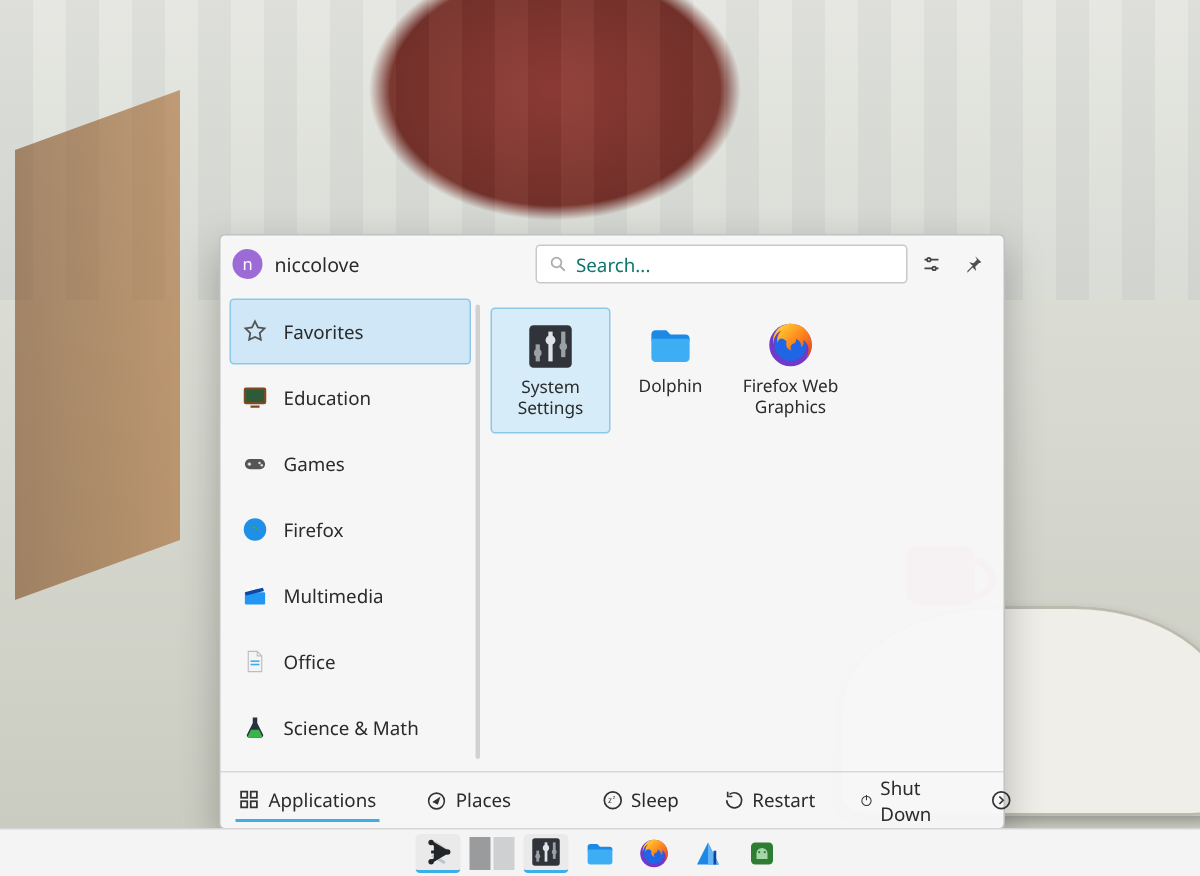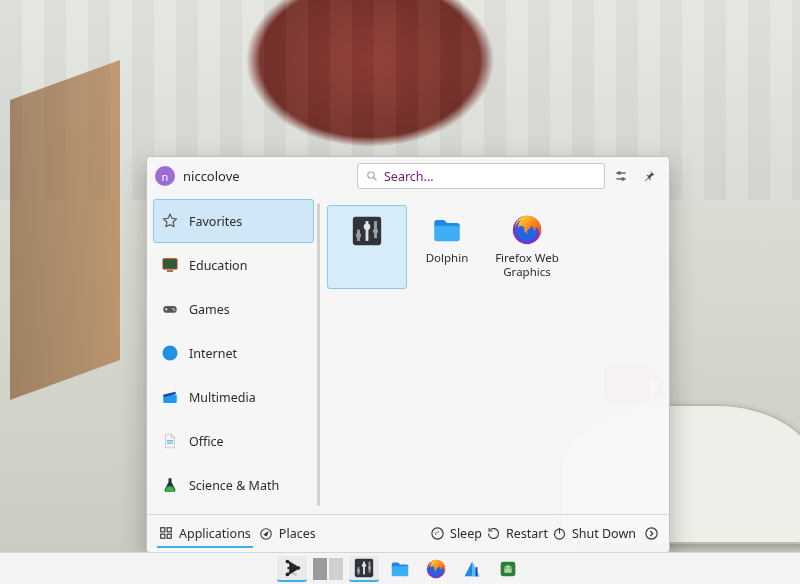--- a/index.html
+++ b/index.html
@@ -37,39 +37,39 @@
     background: rgba(247,247,248,.97); border: 1px solid rgba(0,0,0,.22);
     border-radius: 4px; box-shadow: 0 10px 26px rgba(0,0,0,.25);
     display: flex; flex-direction: column; font-size: 12.5px; color:#2b2b2b;
   }
   .launcher .top { display:flex; align-items:center; padding:6px 8px; gap:8px; }
   .avatar { width:20px; height:20px; border-radius:50%; background:#9d6bd6; color:#fff; font-size:11px; display:flex; align-items:center; justify-content:center; }
   .user-label { font-size:13px; }
   .search-wrap { margin-left:auto; display:flex; align-items:center; gap:4px; }
   .search {
     display:flex; align-items:center; width:248px; height:26px; padding:0 8px;
-    background:#fff; border:1px solid #c8c8c8; border-radius:3px; color:#701a75;
+    background:#fff; border:1px solid #c8c8c8; border-radius:3px; color:#0f766e;
   }
   .search svg { margin-right:6px; opacity:.6 }
   .top-btn { width:24px; height:24px; border-radius:3px; display:flex; align-items:center; justify-content:center; }
 
   .body { flex:1; display:flex; overflow:hidden; }
   .sidebar { width:174px; padding:4px 6px 0 6px; border-right:1px solid rgba(0,0,0,0); position:relative; }
   .sidebar::after{ content:""; position:absolute; top:8px; bottom:8px; right:0; width:3px; border-radius:3px; background:rgba(0,0,0,.15);}
   .cat-item { display:flex; align-items:center; gap:10px; height:44px; padding:0 8px; border-radius:3px; cursor:default; }
   .cat-item.selected { background:#cfe7f6; border:1px solid #8ec8e9; padding:0 7px; }
   .cat-item .cic { width:18px; height:18px; display:flex; align-items:center; justify-content:center; }
 
   .grid { flex:1; padding:10px 6px; display:grid; grid-template-columns: repeat(4, 80px); grid-auto-rows: 84px; gap:0 0; justify-content:start; align-content:start; }
   .app { width:80px; height:84px; border-radius:3px; display:flex; flex-direction:column; align-items:center; padding-top:8px; text-align:center; font-size:11.5px; line-height:1.2; cursor:default; }
   .app.selected { background:#d6ecf8; border:1px solid #8ec8e9; }
   .app .aicon { width:34px; height:34px; display:flex; align-items:center; justify-content:center; }
   .app span { margin-top:4px; }
 
-  .footer { height:38px; border-top:1px solid rgba(0,0,0,.12); display:flex; align-items:center; padding:0 10px; gap:4px; font-size:12.5px; }
+  .footer { height:38px; border-top:1px solid rgba(0,0,0,.12); display:flex; align-items:center; padding:0 10px; gap:29px; font-size:12.5px; }
   .footer .tab { display:flex; align-items:center; gap:6px; padding:4px 2px; }
   .footer .tab.active { border-bottom:2px solid #3daee9; margin-bottom:-1px;}
   .footer .spacer { flex:1; }
   .footer .act { display:flex; align-items:center; gap:5px; }
 
   
   .panel { position:absolute; left:0; right:0; bottom:0; height:32px; background:#f4f4f5; border-top:1px solid rgba(0,0,0,.12); display:flex; align-items:center; justify-content:center; gap:6px; }
   .panel .btn { width:30px; height:26px; display:flex; align-items:center; justify-content:center; border-radius:3px; }
   .panel .btn.active { border-bottom:2px solid #3daee9; background:rgba(0,0,0,.04);}
   .pager { display:flex; gap:2px; padding:2px; }
@@ -144,21 +144,21 @@
           </span>
           <span>Games</span>
         </div>
         <div class="cat-item">
           <span class="cic">
             <svg width="18" height="18" viewBox="0 0 24 24">
               <circle cx="12" cy="12" r="10" fill="#1f8fe8"></circle>
               <path d="M6 8c2 3 5 0 7 2s3 5 5 4M5 14c2-1 4 2 6 1" fill="#3fae49"></path>
             </svg>
           </span>
-          <span>Internet</span>
+          <span>Firefox</span>
         </div>
         <div class="cat-item">
           <span class="cic">
             <svg width="18" height="18" viewBox="0 0 24 24">
               <rect x="3" y="9" width="18" height="11" rx="1" fill="#2196f3"></rect>
               <path d="M3 9l16-4 1 3-16 4z" fill="#0d47a1"></path>
               <g fill="#fff">
                 <rect x="5" y="5.8" width="2" height="2" transform="rotate(-14 6 7)"></rect>
                 <rect x="10" y="4.5" width="2" height="2" transform="rotate(-14 11 5.5)"></rect>
                 <rect x="15" y="3.3" width="2" height="2" transform="rotate(-14 16 4.3)"></rect>
@@ -224,20 +224,21 @@
             <svg width="34" height="34" viewBox="0 0 24 24">
               <rect x="2" y="2" width="20" height="20" rx="2" fill="#30343a"></rect>
               <rect x="11" y="5" width="2" height="14" fill="#dfe3e8"></rect>
               <circle cx="12" cy="9" r="2.3" fill="#dfe3e8"></circle>
               <rect x="5" y="11" width="2" height="8" fill="#9aa0a6"></rect>
               <circle cx="6" cy="15" r="1.8" fill="#9aa0a6"></circle>
               <rect x="17" y="5" width="2" height="12" fill="#9aa0a6"></rect>
               <circle cx="18" cy="12" r="1.8" fill="#9aa0a6"></circle>
             </svg>
           </div>
+          <span>System Settings</span>
         </div>
         <div class="app">
           <div class="aicon">
             <svg width="34" height="34" viewBox="0 0 24 24">
               <path d="M3 7a2 2 0 0 1 2-2h5l2 2h7a2 2 0 0 1 2 2v1H3z" fill="#1e88e5"></path>
               <path d="M3 9h18v9a2 2 0 0 1-2 2H5a2 2 0 0 1-2-2z" fill="#3daef3"></path>
             </svg>
           </div>
           <span>Dolphin</span>
         </div>

